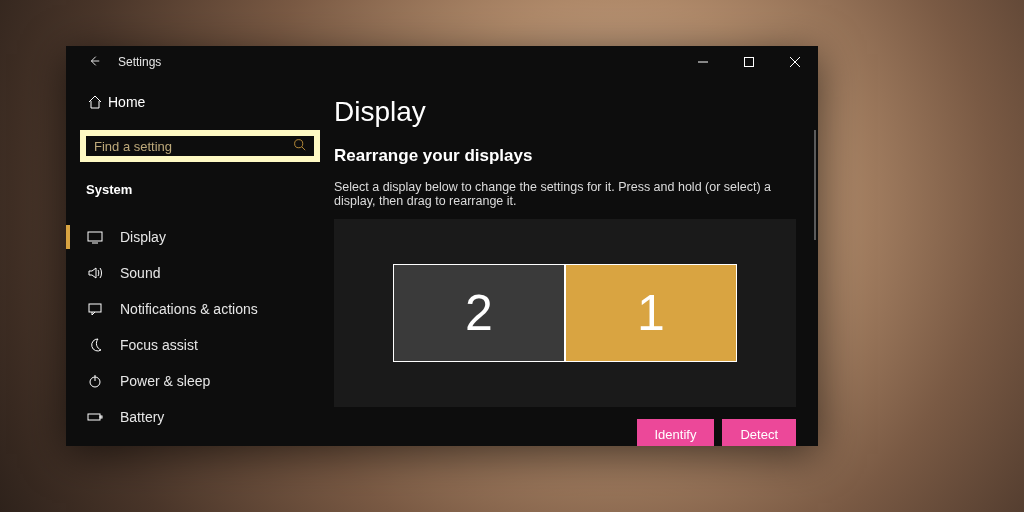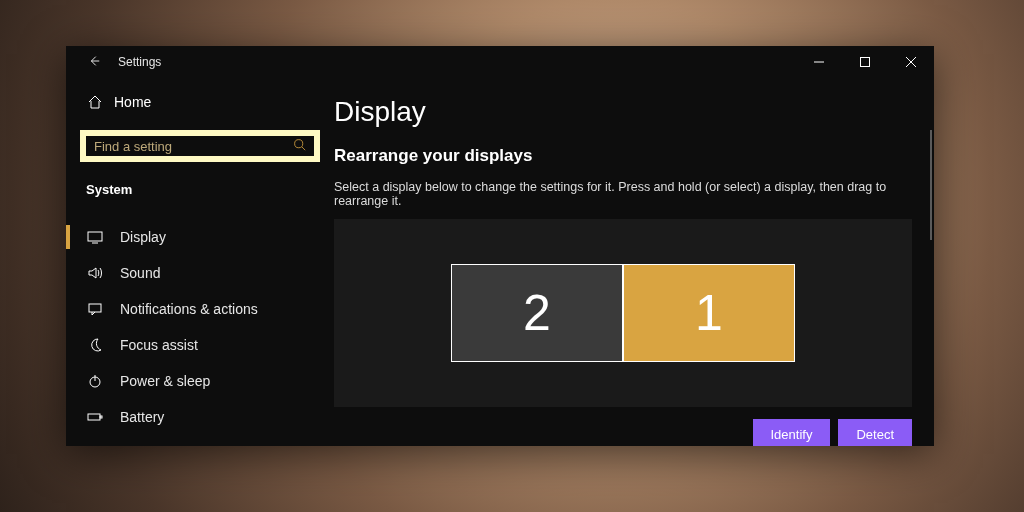--- a/index.html
+++ b/index.html
@@ -4,21 +4,21 @@
 <style>
   * { box-sizing: border-box; margin: 0; padding: 0; }
   html, body { width: 1024px; height: 512px; overflow: hidden; font-family: "Segoe UI", Arial, sans-serif; }
   body {
     background: radial-gradient(circle at 60% 40%, #d9b89a 0%, #b08a6a 30%, #7a5a44 55%, #4a362a 80%, #2e221b 100%);
     position: relative;
   }
   .window {
     position: absolute;
     left: 66px; top: 46px;
-    width: 868px; height: 400px;
+    width: 752px; height: 400px;
     background: #0d0d0d;
     color: #ffffff;
     display: flex;
     flex-direction: column;
     box-shadow: 0 8px 40px rgba(0,0,0,0.6);
   }
   
   .titlebar {
     height: 32px;
     display: flex;
@@ -42,21 +42,21 @@
   .body { flex: 1; display: flex; overflow: hidden; }
   
   .sidebar {
     width: 268px;
     padding: 10px 14px 0 14px;
     display: flex; flex-direction: column;
     font-size: 14px;
   }
   .home-row {
     display: flex; align-items: center;
-    gap: 10px;
+    gap: 4px;
     padding: 6px 6px;
     margin-bottom: 14px;
     cursor: pointer;
   }
   .searchbox {
     height: 32px;
     border: 6px solid #fef9c3;
     background: #0d0d0d;
     display: flex; align-items: center;
     padding: 0 8px;
@@ -144,21 +144,21 @@
     background: #d9a441;
     border: 1px solid #ffffff;
     color: #ffffff;
   }
   .display-canvas + .btnrow-wrap {
     display: flex; justify-content: flex-end;
     gap: 8px;
     margin-top: 12px;
   }
   .btn {
-    background: #8b5cf6;
+    background: #ec4899;
     border: none;
     color: #ffffff;
     height: 30px;
     padding: 0 18px;
     font-size: 13px;
     cursor: pointer;
   }
   .scrollhint {
     position: absolute;
     right: 2px; top: 52px;

